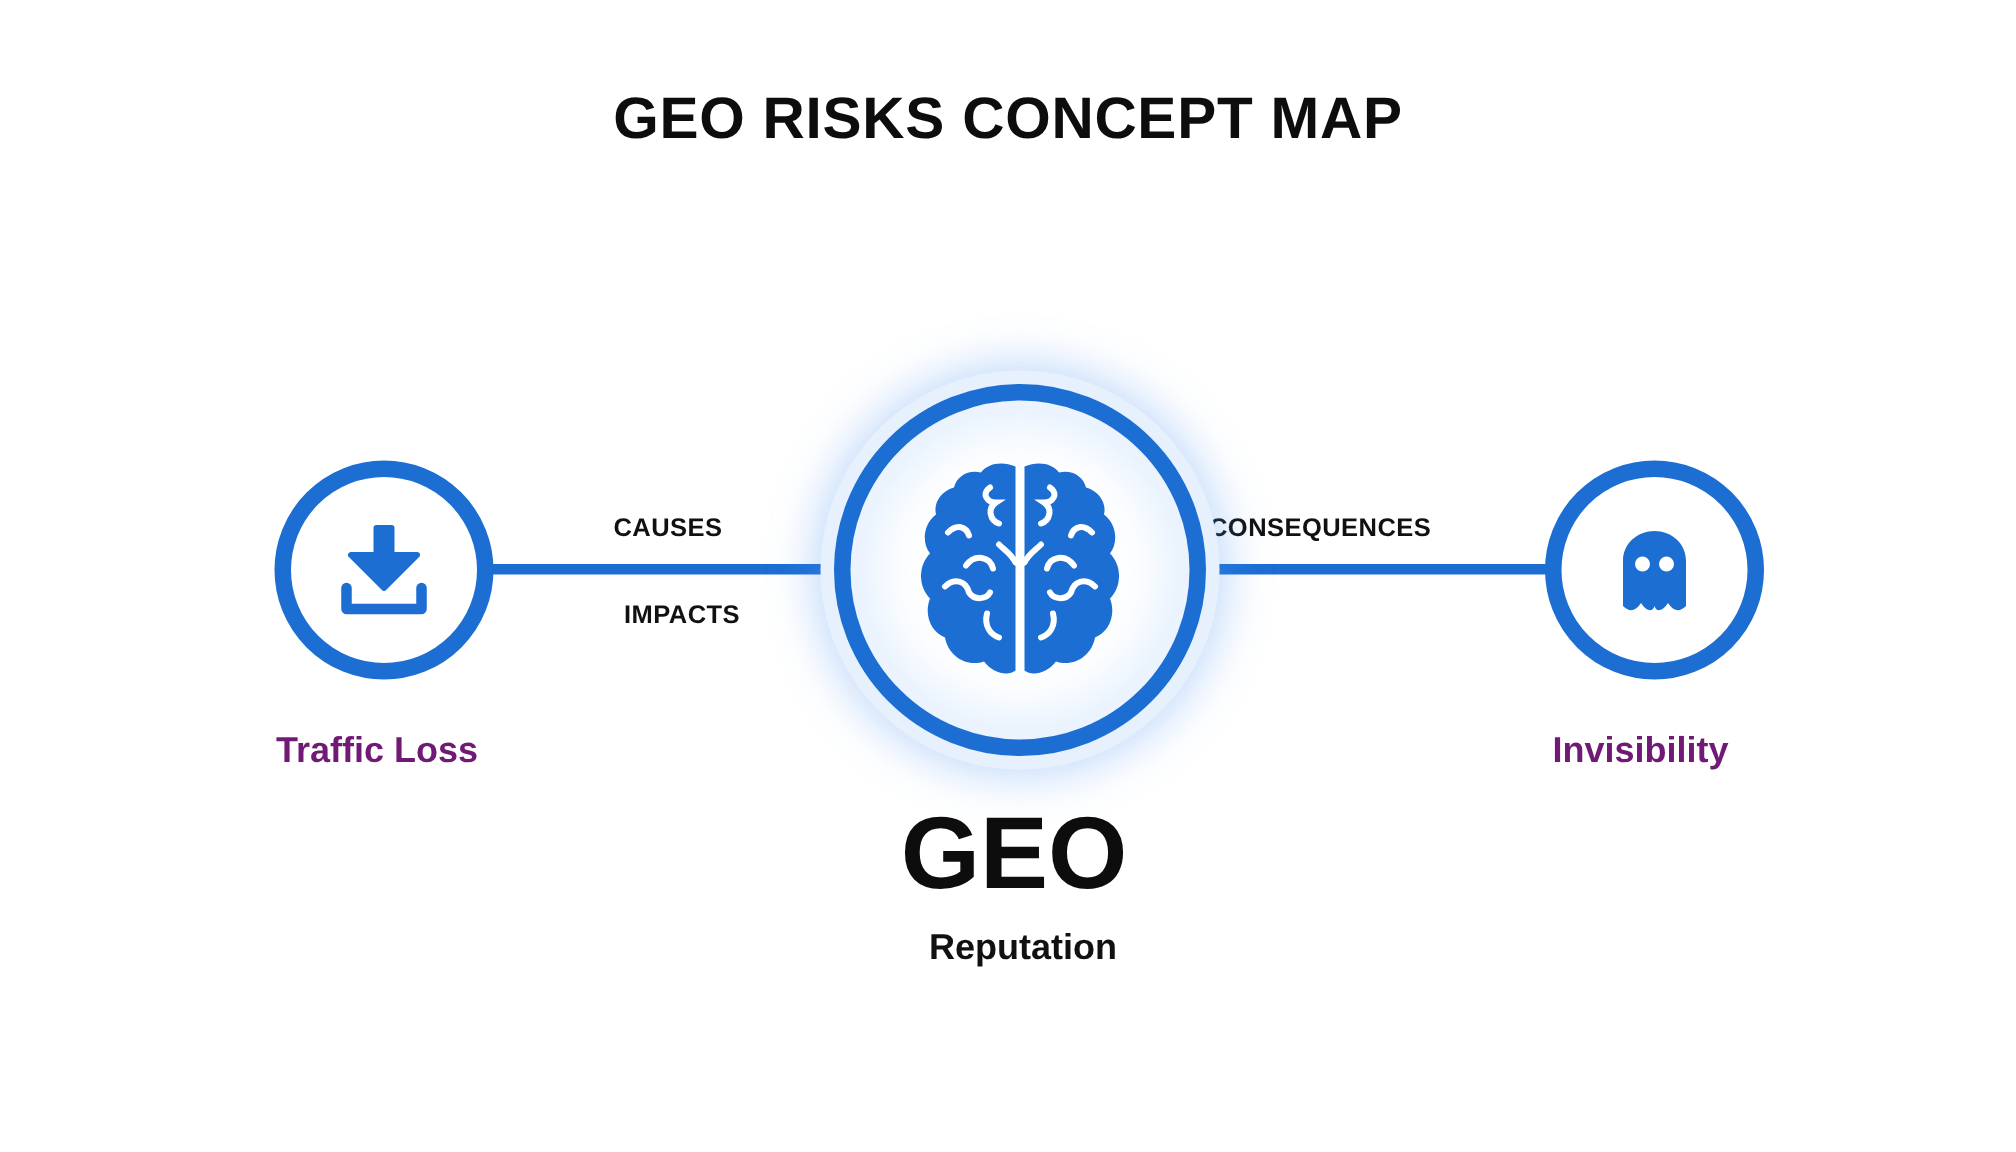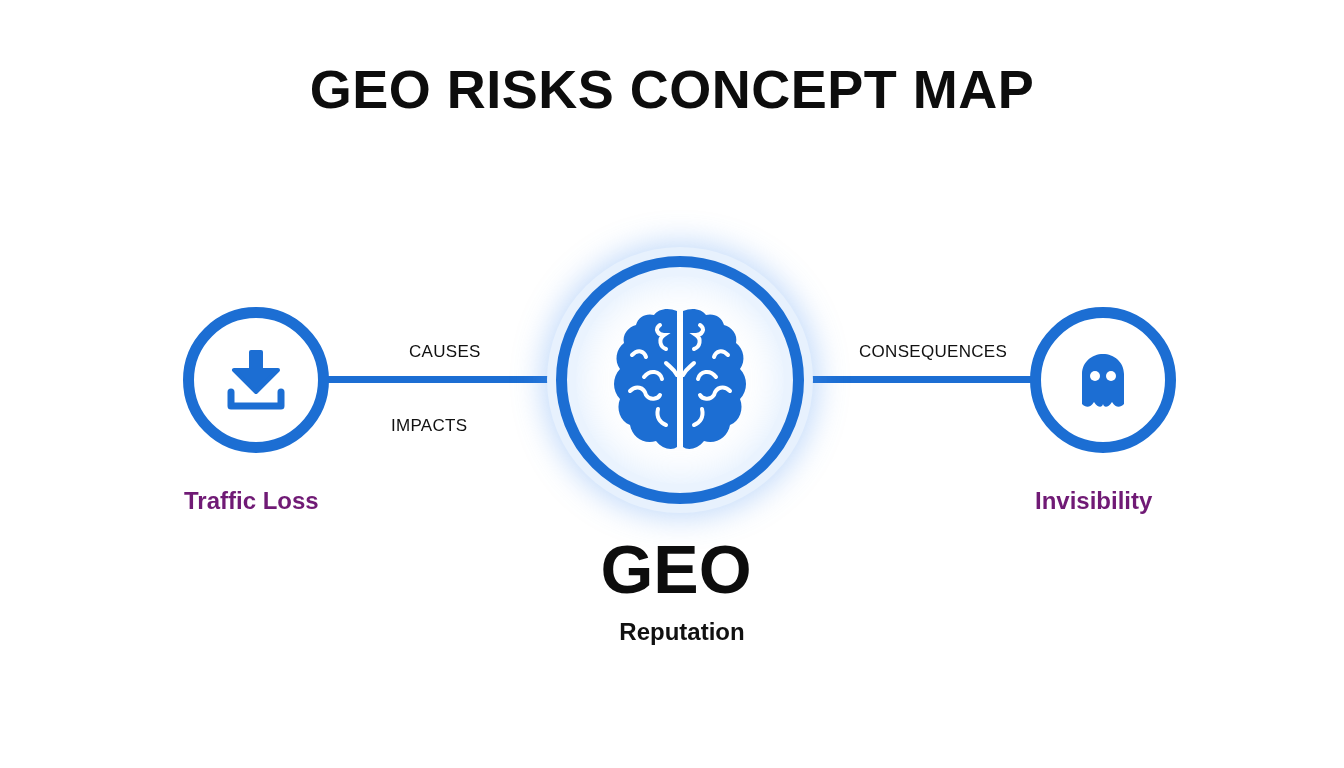--- a/index.html
+++ b/index.html
@@ -2,46 +2,46 @@
 <html><head>
   <meta charset="utf-8">
   <style>
     html, body { margin: 0; padding: 0; }
     body {
       width: 1344px; height: 768px; background: #ffffff; position: relative; overflow: hidden;
       font-family: "Liberation Sans", "DejaVu Sans", sans-serif; color: #111;
     }
     .title {
       position: absolute; top: 58px; left: 0; width: 1344px; text-align: center;
-      font-size: 54px; font-weight: 700; letter-spacing: 0.5px; color: #0d0d0d;
+      font-size: 39px; font-weight: 700; letter-spacing: 0.5px; color: #0d0d0d;
     }
     .line { position: absolute; height: 7px; background: #1c6ed3; top: 376px; }
     .node { position: absolute; border-radius: 50%; box-sizing: border-box; background: #fff; display: flex; align-items: center; justify-content: center; }
     .node.small { width: 146px; height: 146px; border: 11px solid #1c6ed3; top: 307px; }
     .node.big {
       width: 248px; height: 248px; left: 556px; top: 256px;
       border: 11px solid #1c6ed3;
       box-shadow: 0 0 0 9px #e7f1fd, 0 0 30px 14px rgba(80,150,240,0.35), inset 0 0 0 9px #eaf3fe, inset 0 0 40px 10px rgba(120,180,250,0.25);
     }
-    .edge-label { position: absolute; font-size: 17px; font-weight: 400; color: #111; letter-spacing: 0.3px; }
+    .edge-label { position: absolute; font-size: 17px; font-weight: 700; color: #111; letter-spacing: 0.3px; }
     .node-label { position: absolute; font-size: 24px; font-weight: 700; color: #701a75; }
     .center-title { position: absolute; top: 530px; left: 4px; width: 1344px; text-align: center; font-size: 68px; font-weight: 700; color: #0d0d0d; }
     .center-sub { position: absolute; top: 618px; left: 10px; width: 1344px; text-align: center; font-size: 24px; font-weight: 700; color: #111; }
   </style>
 </head>
 <body>
 
 <div class="title">GEO RISKS CONCEPT MAP</div>
 
 <div class="line" style="left:320px; width:240px;"></div>
 <div class="line" style="left:800px; width:234px;"></div>
 
 <div class="edge-label" style="left:409px; top:342px;">CAUSES</div>
-<div class="edge-label" style="left:391px; top:400px;margin-top:16px;">IMPACTS</div>
-<div class="edge-label" style="left:859px; top:342px;">CONSEQUENCES</div>
+<div class="edge-label" style="left:416px; top:400px;">IMPACTS</div>
+<div class="edge-label" style="left:806px; top:342px;">CONSEQUENCES</div>
 
 <div class="node small" style="left:183px;">
   <svg width="60" height="64" viewBox="0 0 60 64">
     <rect x="23" y="2" width="14" height="22" rx="2" fill="#1c6ed3"></rect>
     <path d="M8 22 L52 22 L30 44 Z" fill="#1c6ed3" stroke="#1c6ed3" stroke-width="4" stroke-linejoin="round"></path>
     <path d="M5 44 V58 H55 V44" fill="none" stroke="#1c6ed3" stroke-width="7" stroke-linecap="round" stroke-linejoin="round"></path>
   </svg>
 </div>
 <div class="node-label" style="left:184px; top:487px;">Traffic Loss</div>
 

